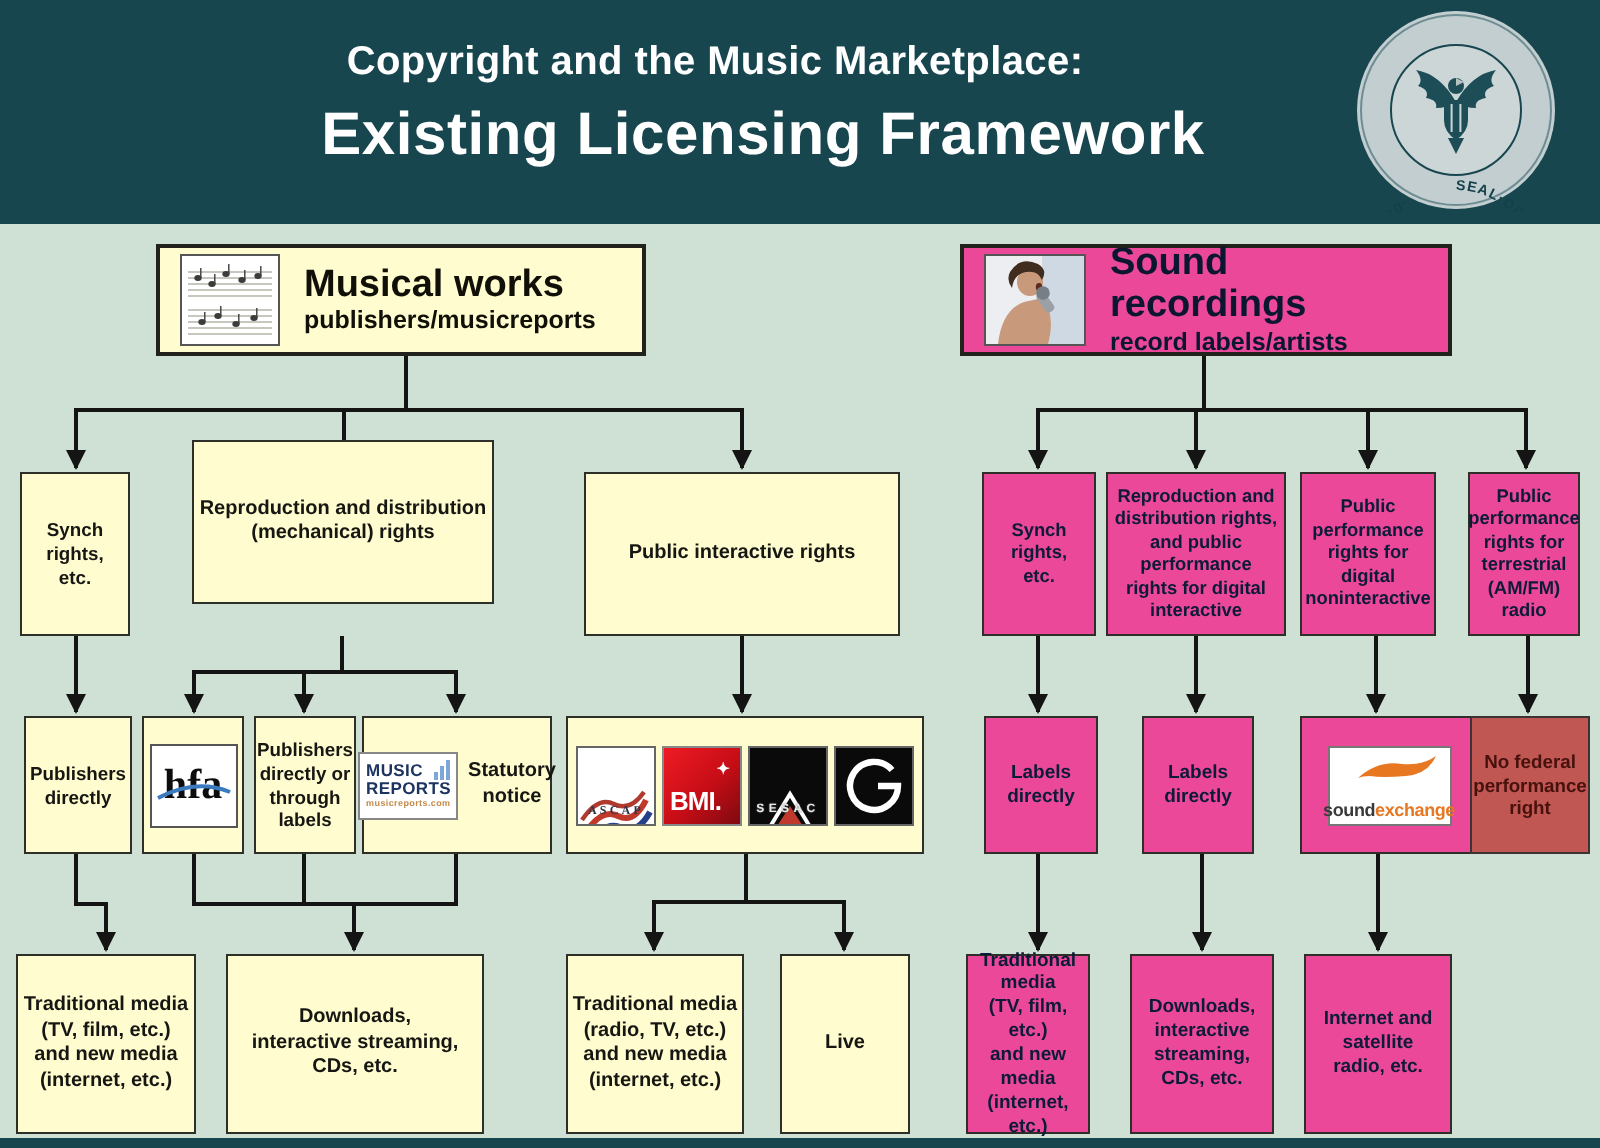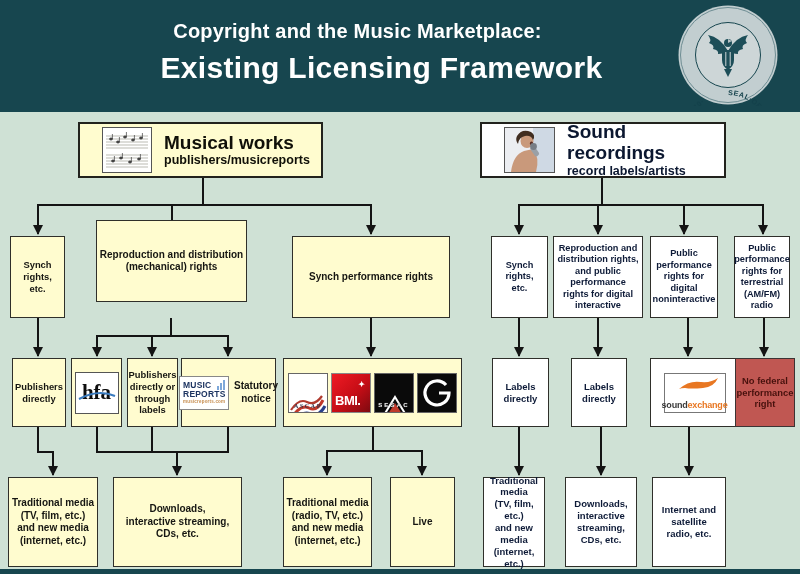--- a/index.html
+++ b/index.html
@@ -17,27 +17,27 @@
   .footer{position:absolute;left:0;top:569px;width:800px;height:5px;background:#17464f;}
   
   .connectors{position:absolute;left:0;top:0;}
   
   .box{
     position:absolute;box-sizing:border-box;border:1.5px solid #2f2f2a;
     display:flex;align-items:center;justify-content:center;text-align:center;
     font-weight:bold;line-height:1.25;white-space:pre-line;padding:1px;
   }
   .cream{background:#fffccf;color:#161612;}
-  .blue{background:#ffffff;color:#0e1b38;}
+  .blue{background:#ec4899;color:#0e1b38;}
   .red{background:#c05752;color:#47110d;border-color:#3c3434;}
   .fs10{font-size:10px;} .fs95{font-size:9.5px;} .fs94{font-size:9.4px;} .fs92{font-size:9.2px;}
   
   .rootbox{
     position:absolute;box-sizing:border-box;border:2px solid #22221d;
-    display:flex;align-items:center;gap:12px;padding:3px 22px;
+    display:flex;align-items:center;gap:12px;padding:3px 10px;
   }
   .root-title{font-size:19px;font-weight:bold;line-height:1.1;}
   .root-sub{font-size:12.5px;font-weight:bold;}
   .cream .root-title,.cream .root-sub{color:#101008;}
   .blue .root-title,.blue .root-sub{color:#0b1730;}
   .thumb{flex:0 0 auto;border:1px solid #555;background:#fff;}
   
   .logo-hfa{position:relative;width:42px;height:40px;background:#fff;border:1px solid #555;
     display:flex;align-items:center;justify-content:center;}
   .logo-hfa .hfa-word{font-family:"Liberation Serif",serif;font-weight:bold;font-size:21px;color:#0d0d0d;position:relative;z-index:2;}
@@ -189,21 +189,21 @@
       <div class="root-title">Sound recordings</div>
       <div class="root-sub">record labels/artists</div>
     </div>
   </div>
 
   <div class="box cream fs94" style="left:10px;top:236px;width:55px;height:82px;">Synch
 rights,
 etc.</div>
   <div class="box cream fs10" style="left:96px;top:220px;width:151px;height:82px;">Reproduction and distribution
 (mechanical) rights</div>
-  <div class="box cream fs10" style="left:292px;top:236px;width:158px;height:82px;">Synch performance rights</div>
+  <div class="box cream fs10" style="left:292px;top:236px;width:158px;height:82px;">Public interactive rights</div>
 
   <div class="box blue fs92" style="left:491px;top:236px;width:57px;height:82px;">Synch
 rights,
 etc.</div>
   <div class="box blue fs92" style="left:553px;top:236px;width:90px;height:82px;">Reproduction and
 distribution rights,
 and public
 performance
 rights for digital
 interactive</div>

